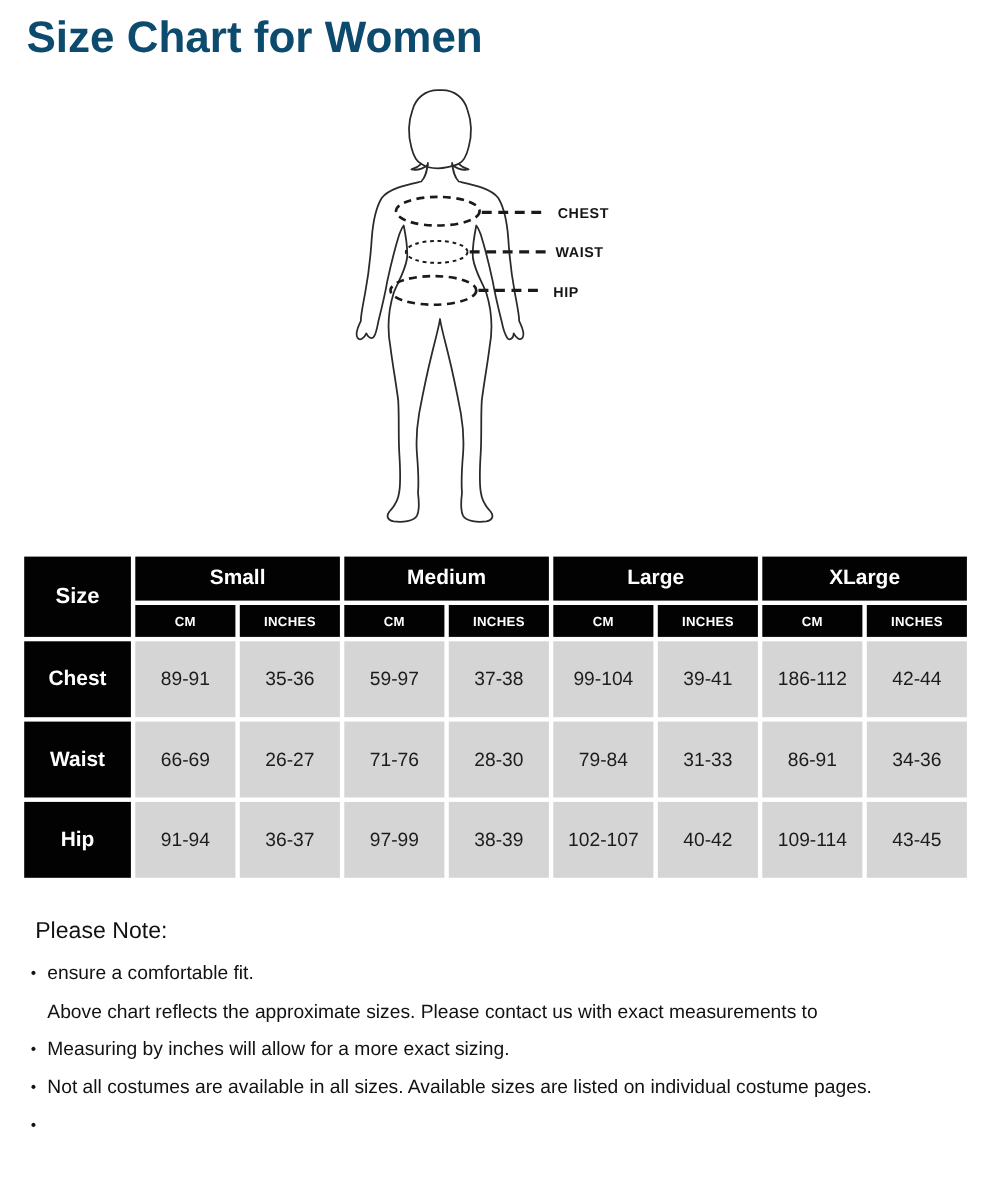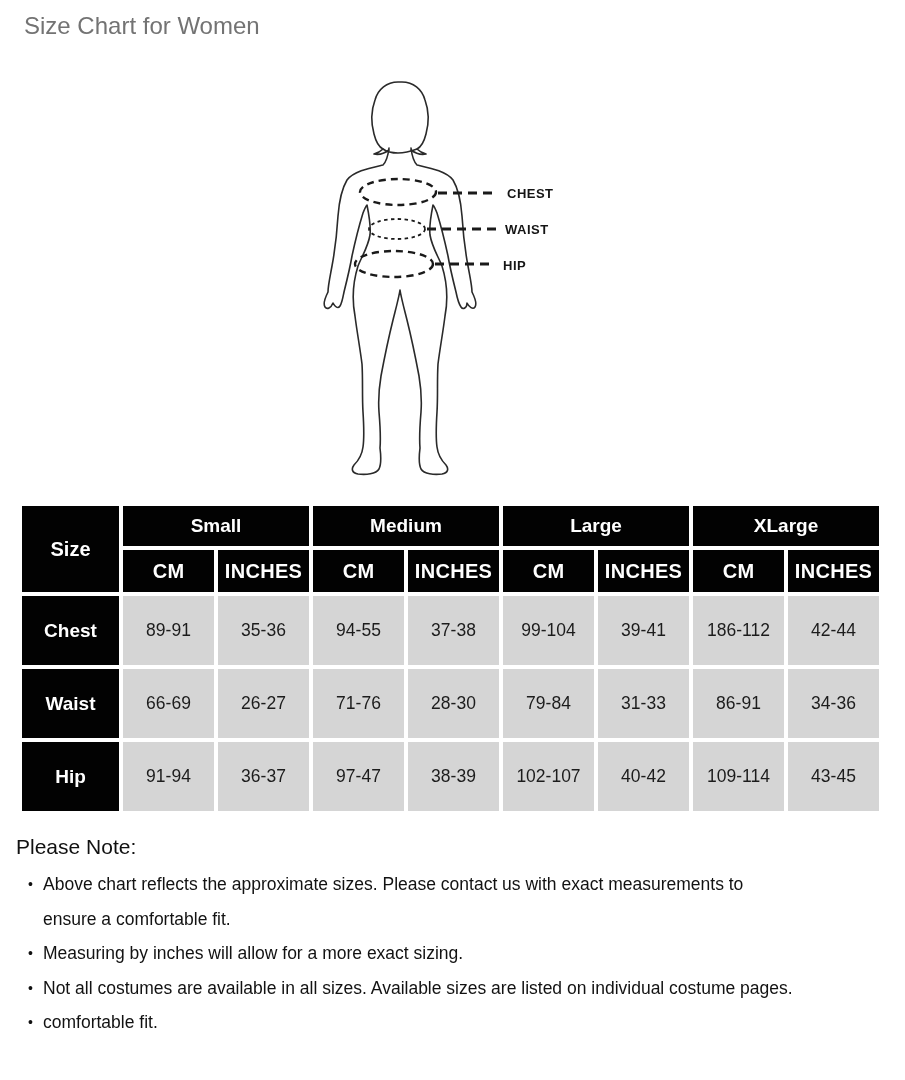--- a/index.html
+++ b/index.html
@@ -2,21 +2,21 @@
 <html><head>
 <meta charset="utf-8">
 <style>
   html,body{margin:0;padding:0;background:#fff;}
   body{
     width:905px;height:1080px;position:relative;overflow:hidden;
     font-family:"Liberation Sans","DejaVu Sans",sans-serif;color:#111;
   }
   .page-title{
     position:absolute;left:24px;top:12px;margin:0;
-    font-size:24px;font-weight:normal;letter-spacing:0px;color:#737373;
+    font-size:40px;font-weight:bold;letter-spacing:0px;color:#0c4a6e;
   }
   
   .figure-wrap{position:absolute;left:0;top:0;width:905px;height:500px;}
   .figure-svg{position:absolute;left:320px;top:78px;}
   .measure-label{
     position:absolute;font-size:13px;font-weight:bold;color:#151515;letter-spacing:0.5px;
   }
   .label-chest{left:507px;top:186px;}
   .label-waist{left:505px;top:222px;}
   .label-hip{left:503px;top:258px;}
@@ -28,29 +28,29 @@
   }
   .size-table th,.size-table td{padding:0;text-align:center;vertical-align:middle;}
   .size-table .corner,
   .size-table .group,
   .size-table .unit,
   .size-table .rowlabel{
     background:var(--header-bg,#000);color:var(--header-text,#fff);font-weight:bold;
   }
   .size-table .corner{font-size:20px;}
   .size-table .group{font-size:19px;height:40px;}
-  .size-table .unit{font-size:20px;height:42px;letter-spacing:0.3px;}
+  .size-table .unit{font-size:12px;height:29px;letter-spacing:0.3px;}
   .size-table .rowlabel{font-size:19px;height:69px;}
   .size-table .val{
     background:var(--cell-bg,#d5d5d5);color:var(--cell-text,#1c1c1c);
     font-size:17.5px;height:69px;margin-left:48px;
   }
   
   .notes-heading{
-    position:absolute;left:16px;top:835px;font-size:21px;color:#111;
+    position:absolute;left:32px;top:835px;font-size:21px;color:#111;
   }
   .notes-list{
     position:absolute;left:28px;top:867px;width:866px;
     list-style:none;margin:0;padding:0;
   }
   .note-item{display:flex;align-items:flex-start;margin:0;}
   .note-item .bullet{
     width:15px;flex:0 0 15px;font-size:14px;line-height:34.5px;color:#111;
   }
   .note-item .lines{flex:1;}
@@ -173,21 +173,21 @@
           <th class="unit">INCHES</th>
           <th class="unit">CM</th>
           <th class="unit">INCHES</th>
         </tr>
       </thead>
       <tbody>
         <tr>
           <th class="rowlabel">Chest</th>
           <td class="val">89-91</td>
           <td class="val">35-36</td>
-          <td class="val">94-55</td>
+          <td class="val">59-97</td>
           <td class="val">37-38</td>
           <td class="val">99-104</td>
           <td class="val">39-41</td>
           <td class="val">186-112</td>
           <td class="val">42-44</td>
         </tr>
         <tr>
           <th class="rowlabel">Waist</th>
           <td class="val">66-69</td>
           <td class="val">26-27</td>
@@ -195,52 +195,51 @@
           <td class="val">28-30</td>
           <td class="val">79-84</td>
           <td class="val">31-33</td>
           <td class="val">86-91</td>
           <td class="val">34-36</td>
         </tr>
         <tr>
           <th class="rowlabel">Hip</th>
           <td class="val">91-94</td>
           <td class="val">36-37</td>
-          <td class="val">97-47</td>
+          <td class="val">97-99</td>
           <td class="val">38-39</td>
           <td class="val">102-107</td>
           <td class="val">40-42</td>
           <td class="val">109-114</td>
           <td class="val">43-45</td>
         </tr>
       </tbody>
     </table>
 
   <div class="notes-heading">Please Note:</div>
   <ul class="notes-list">
       <li class="note-item">
         <span class="bullet">•</span>
         <div class="lines">
+          <div>ensure a comfortable fit.</div>
           <div>Above chart reflects the approximate sizes. Please contact us with exact measurements to</div>
-          <div>ensure a comfortable fit.</div>
         </div>
       </li>
       <li class="note-item">
         <span class="bullet">•</span>
         <div class="lines">
           <div>Measuring by inches will allow for a more exact sizing.</div>
         </div>
       </li>
       <li class="note-item">
         <span class="bullet">•</span>
         <div class="lines">
           <div>Not all costumes are available in all sizes. Available sizes are listed on individual costume pages.</div>
         </div>
       </li>
       <li class="note-item">
         <span class="bullet">•</span>
         <div class="lines">
-          <div>comfortable fit.</div>
         </div>
       </li>
     </ul>
 
 </main>
 
 </body></html>

